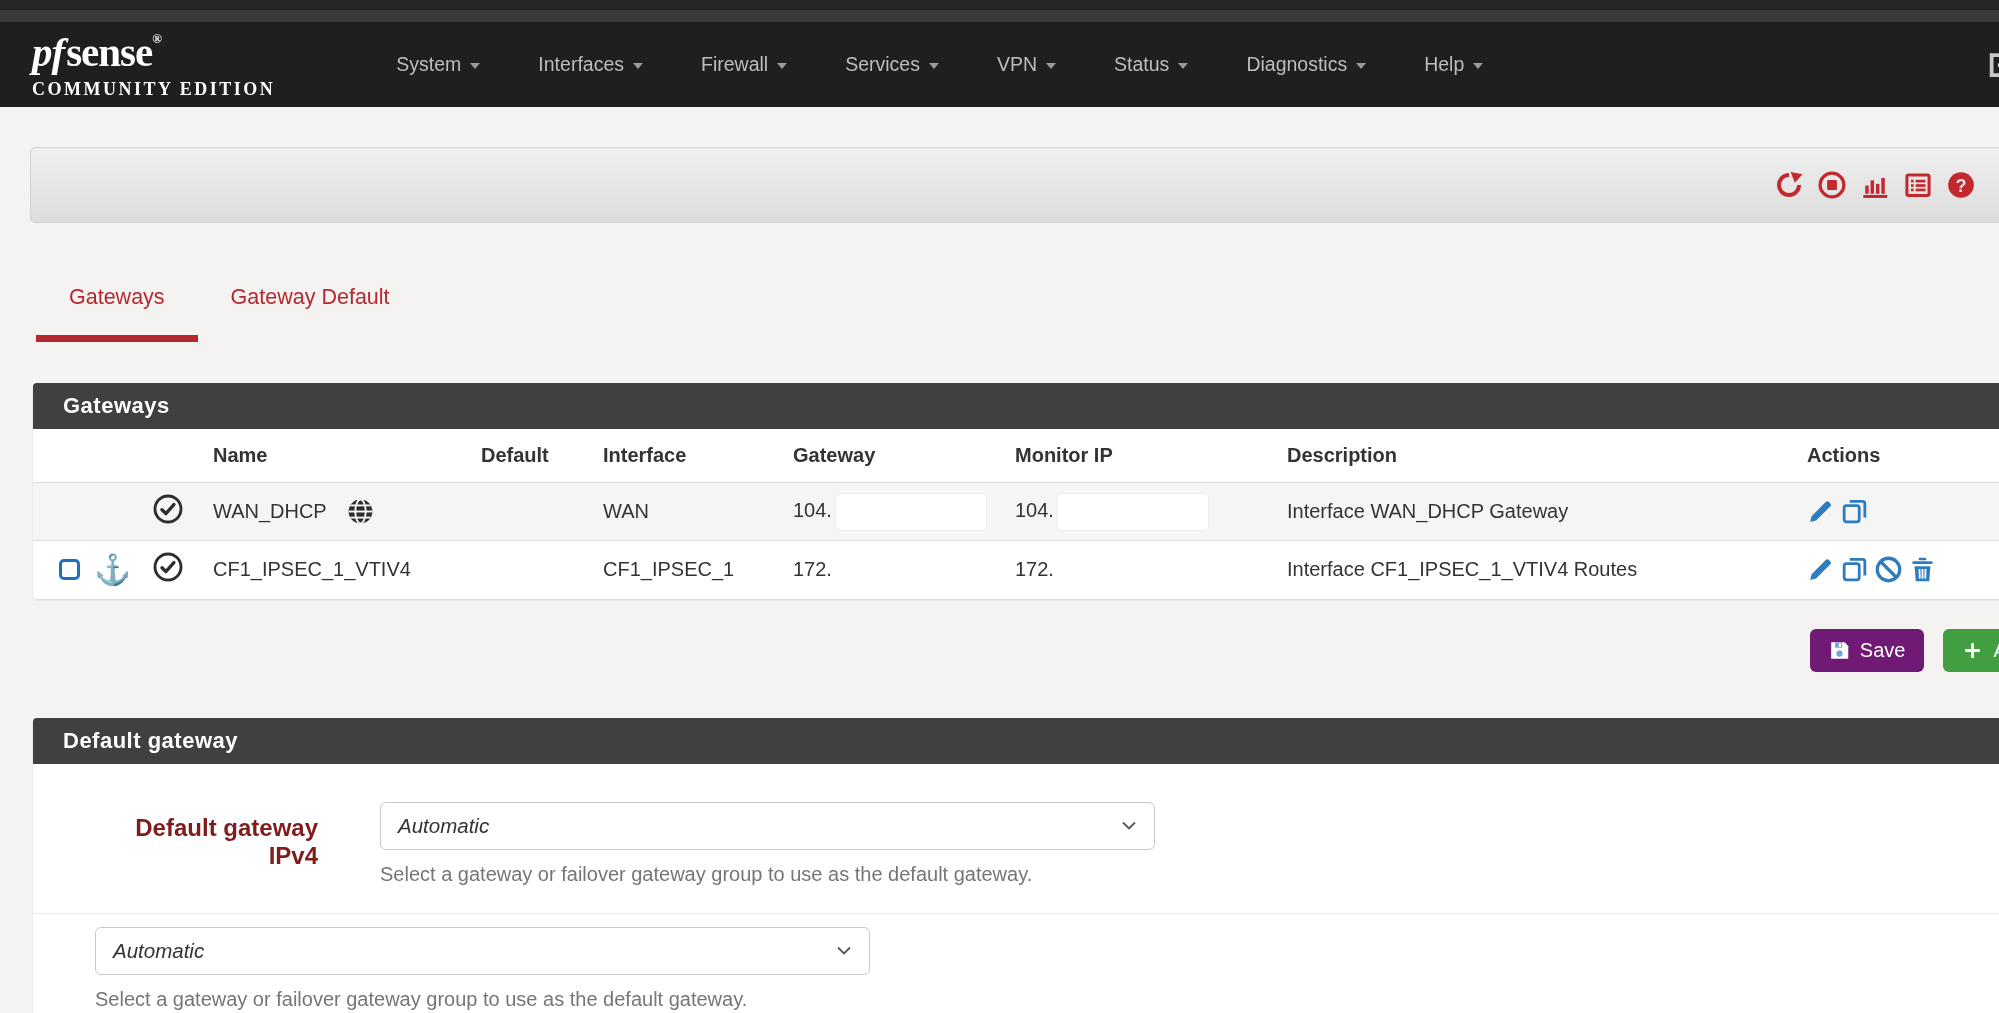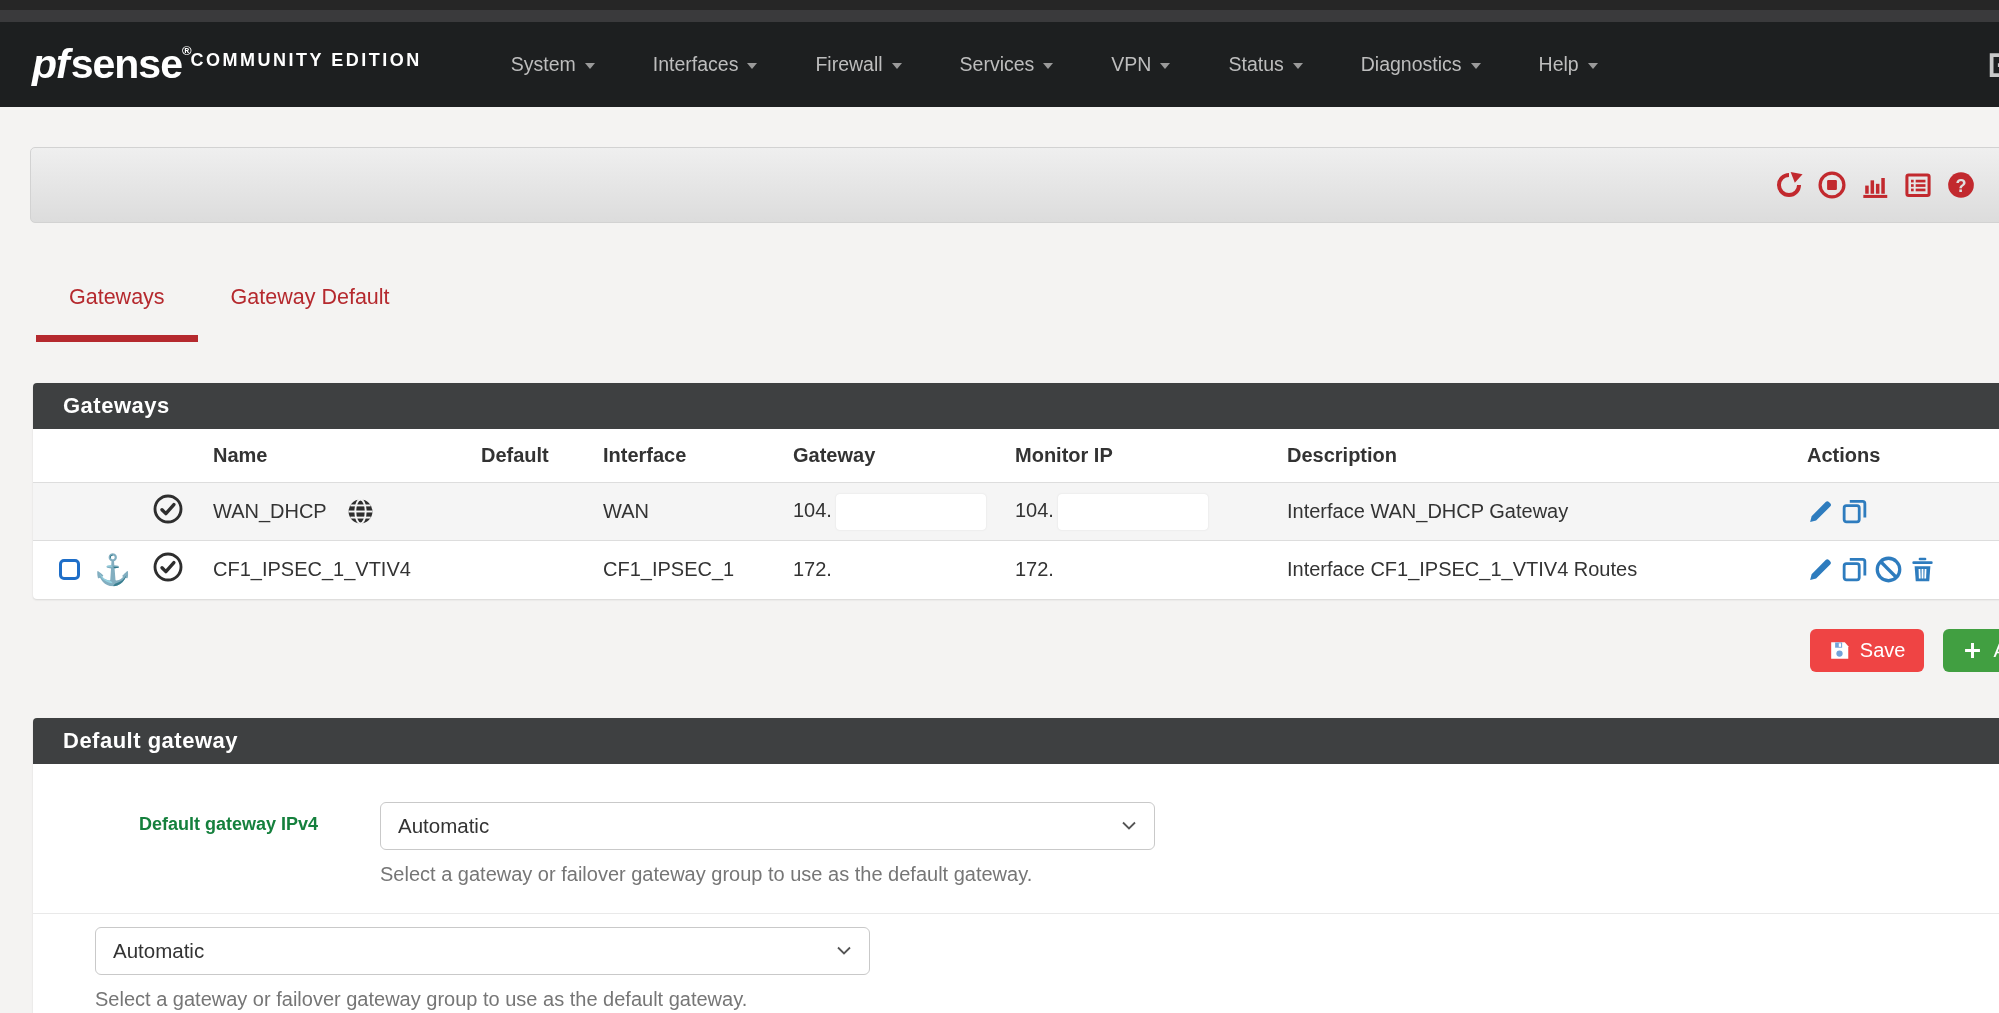--- a/index.html
+++ b/index.html
@@ -7,21 +7,21 @@
   body { font-family:"Liberation Sans", sans-serif; background:#f4f3f2; }
 
   .page { width:2048px; }
 
   
   .strip1 { height:10px; background:#262626; }
   .strip2 { height:12px; background:#3a3a3c; }
 
   
   .navbar { height:85px; background:#1d1f20; display:flex; align-items:center; padding:0 32px; }
-  .brand { display:flex; flex-direction:row; line-height:1; margin-right:60px; }
+  .brand { display:flex; flex-direction:column; line-height:1; margin-right:92px;font-family:Liberation Serif, serif; }
   .brand-top { color:#fff; font-size:41px; font-weight:bold; letter-spacing:-1px; }
   .brand-pf { font-style:italic; padding-right:2px; }
   .brand-reg { font-size:13px; vertical-align:top; }
   .brand-sub { color:#fff; font-size:18px; letter-spacing:2.5px; font-weight:bold; margin-top:7px; }
   .nav-items { display:flex; list-style:none; align-items:center; }
   .nav-item { color:#bdbdbd; font-size:19.5px; padding:0 29px; cursor:pointer; white-space:nowrap; }
   .caret { display:inline-block; width:0; height:0; border-left:5.5px solid transparent;
            border-right:5.5px solid transparent; border-top:6.5px solid #9a9a9a; margin-left:9px; vertical-align:middle; }
   .nav-signout { margin-left:auto; color:#c9c9c9; display:flex; align-items:center; cursor:pointer; }
 
@@ -61,32 +61,32 @@
   .redact { display:inline-block; width:150px; height:36px; background:#fff; border-radius:4px;
             vertical-align:middle; margin-left:4px; box-shadow:0 0 2px rgba(0,0,0,0.10); }
   .actions { display:flex; align-items:center; gap:7px; color:#2e7cbe; }
   .aicon { width:27px; height:27px; display:block; cursor:pointer; }
   .icon-dark { color:#2e2e2e; }
 
   
   .btnrow { display:flex; justify-content:flex-end; align-items:center; gap:19px; margin:30px 0 0 0; }
   .btn { display:flex; align-items:center; gap:10px; font-size:20px; color:#fff;
          border:none; border-radius:6px; padding:10px 19px; cursor:pointer; }
-  .btn-save { background:#ef4444; }
+  .btn-save { background:#701a75; }
   .btn-add  { background:#419f41; }
   .bicon { width:21px; height:21px; display:block; }
 
   
   .form-body { padding:25px 0 2px 0; }
   .form-row { display:flex; padding:13px 0 27px 0; }
   .form-row + .form-row { border-top:1px solid #e9e9e9; }
-  .form-label { width:285px; text-align:right; font-weight:bold; font-size:18px; color:#15803d; padding-top:12px;padding-left:48px; }
+  .form-label { width:285px; text-align:right; font-weight:bold; font-size:24px; color:#7f1d1d; padding-top:12px;padding-left:48px; }
   .form-ctl { margin-left:62px; width:775px; }
   .select { height:48px; border:1.5px solid #c9c9c9; border-radius:6px; background:#fff;
-            display:flex; align-items:center; justify-content:space-between; padding:0 17px; cursor:pointer; }
+            display:flex; align-items:center; justify-content:space-between; padding:0 17px; cursor:pointer;font-style:italic; }
   .select-val { font-size:20.5px; color:#333; }
   .chev { width:16px; height:16px; color:#555; }
   .form-help { font-size:20px; color:#767676; margin-top:13px; }
 </style>
 </head>
 <body>
 
 <div class="page">
 
   <div class="strip1"></div>

